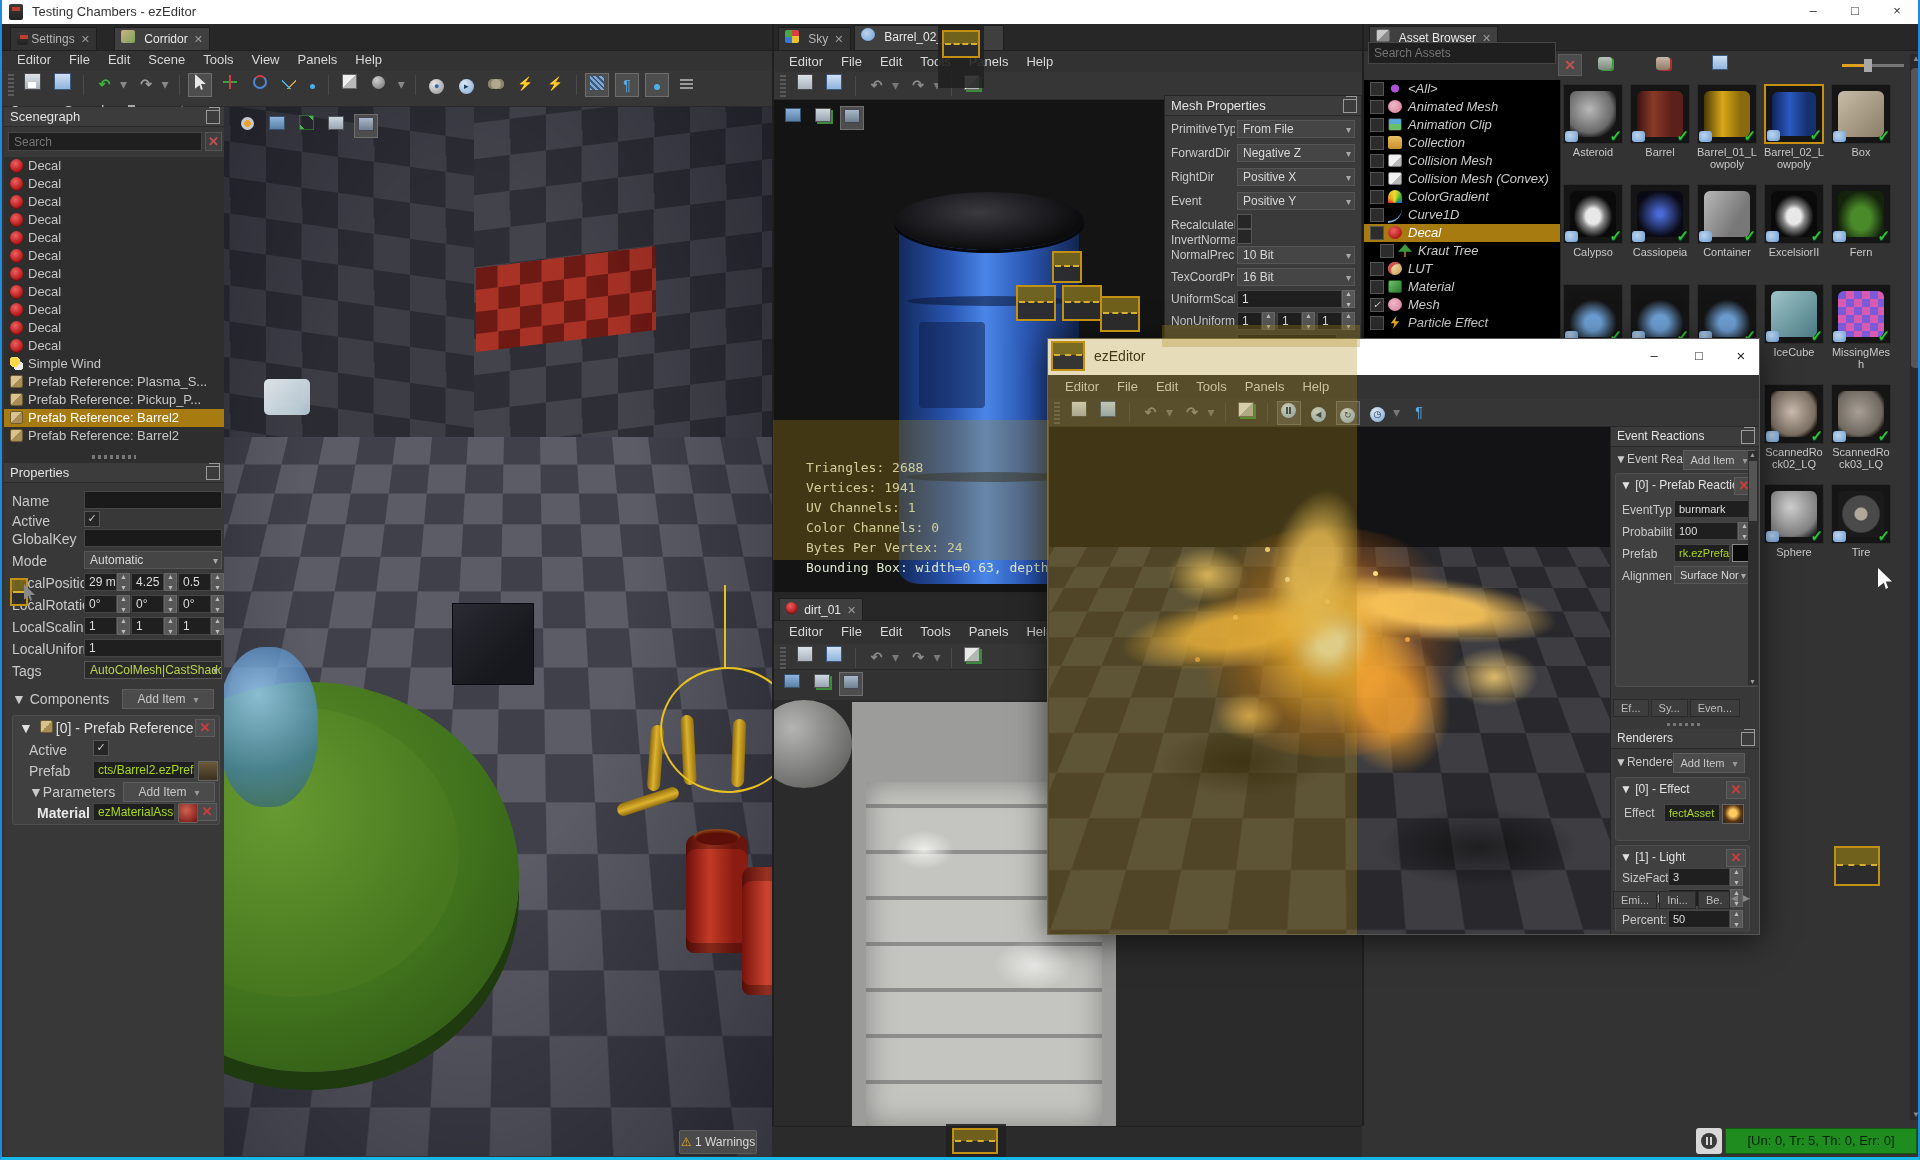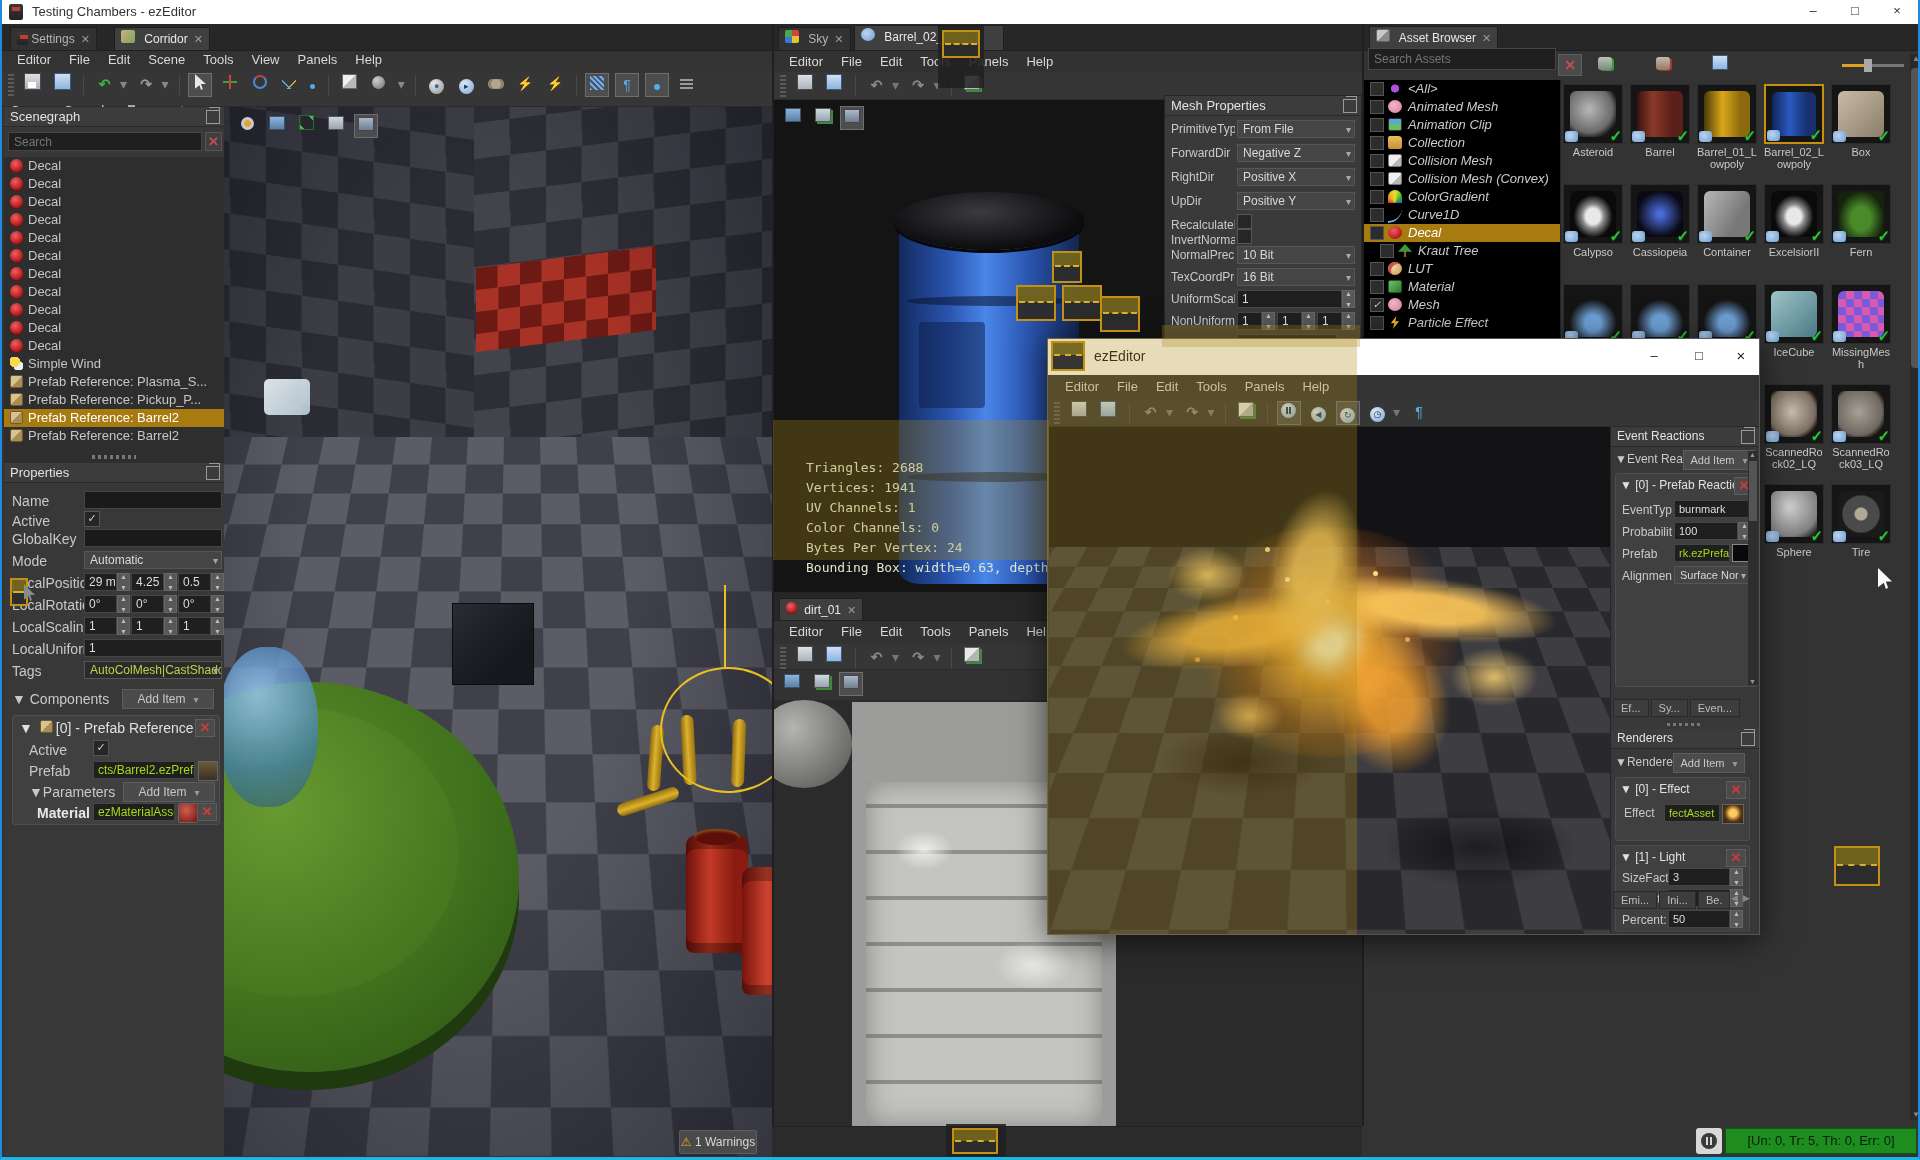--- a/index.html
+++ b/index.html
@@ -303,21 +303,21 @@
 
     <div class="abs" style="left:390px;top:71px;width:198px;height:254px;background:#3a3a3a;border:1px solid #262626;box-sizing:border-box;">
       <div class="panelhdr"><span>Mesh Properties</span><span class="float-ic"></span></div>
       <div class="abs" id="mp-rows" style="left:0;top:22px;width:198px;height:230px;overflow:hidden;">
           <span class="label" style="left: 6px; top: 4px; font-size: 12px; max-width: 64px; overflow: hidden;">PrimitiveType</span>
           <div class="dd" style="left: 72px; top: 2px; width: 118px;">From File</div>
           <span class="label" style="left: 6px; top: 28px; font-size: 12px; max-width: 64px; overflow: hidden;">ForwardDir</span>
           <div class="dd" style="left: 72px; top: 26px; width: 118px;">Negative Z</div>
           <span class="label" style="left: 6px; top: 52px; font-size: 12px; max-width: 64px; overflow: hidden;">RightDir</span>
           <div class="dd" style="left: 72px; top: 50px; width: 118px;">Positive X</div>
-          <span class="label" style="left: 6px; top: 76px; font-size: 12px; max-width: 64px; overflow: hidden;">UpDir</span>
+          <span class="label" style="left: 6px; top: 76px; font-size: 12px; max-width: 64px; overflow: hidden;">Event</span>
           <div class="dd" style="left: 72px; top: 74px; width: 118px;">Positive Y</div>
           <span class="label" style="left: 6px; top: 100px; font-size: 12px; max-width: 64px; overflow: hidden;">RecalculateN</span>
           <span class="chk abs" style="left: 72px; top: 96px; width: 13px; height: 13px;"></span>
           <span class="label" style="left: 6px; top: 115px; font-size: 12px; max-width: 64px; overflow: hidden;">InvertNorma</span>
           <span class="chk abs" style="left: 72px; top: 111px; width: 13px; height: 13px;"></span>
           <span class="label" style="left: 6px; top: 130px; font-size: 12px; max-width: 64px; overflow: hidden;">NormalPrecis</span>
           <div class="dd" style="left: 72px; top: 128px; width: 118px;">10 Bit</div>
           <span class="label" style="left: 6px; top: 152px; font-size: 12px; max-width: 64px; overflow: hidden;">TexCoordPre</span>
           <div class="dd" style="left: 72px; top: 150px; width: 118px;">16 Bit</div>
           <span class="label" style="left: 6px; top: 174px; font-size: 12px; max-width: 64px; overflow: hidden;">UniformScalin</span>
@@ -370,21 +370,21 @@
     </div>
   </div>
 
   <div class="abs" style="left:1360px;top:24px;width:558px;height:1102px;background:#333;border-left:2px solid #1f1f1f;box-sizing:border-box;" id="right">
     <div class="tabstrip abs" style="left:0;top:0;width:556px;height:26px;">
       <div class="tab active" style="left:5px;top:2px;height:24px;">
         <span class="ti" style="background:linear-gradient(135deg,#c8c8c8 0 50%,#8a8a8a 50%);border:1px solid #666;box-sizing:border-box;"></span>
         <span>Asset Browser</span><span class="x">✕</span>
       </div>
     </div>
-    <input class="srch abs" style="left: 4px; top: 24px; width: 188px; height: 22px;" placeholder="Search Assets">
+    <input class="srch abs" style="left: 4px; top: 18px; width: 188px; height: 22px;" placeholder="Search Assets">
     <div class="abs xbtn" style="left:194px;top:30px;width:24px;height:22px;background:#4b4b4b;border:1px solid #5d5d5d;line-height:20px;box-sizing:border-box;font-size:14px;">✕</div>
     <span class="tbtn abs" style="left:228px;top:28px;"><span style="display:inline-block;width:14px;height:13px;background:linear-gradient(#b8c4b8,#7a8a7a);border-radius:3px;box-shadow:2px 1px 0 #3c9a3c;"></span></span>
     <span class="tbtn abs" style="left:256px;top:28px;"><span style="display:inline-block;width:14px;height:13px;background:linear-gradient(#c8b8a8,#907a64);border-radius:3px;box-shadow:2px 1px 0 #b03030;"></span></span>
     <span class="tbtn abs" style="left:284px;top:28px;"><span style="display:inline-block;width:14px;height:13px;background:linear-gradient(#cfe0f4,#8fb4dc);border:1px solid #3c5a80;"></span></span>
     <span class="abs" style="left:478px;top:40px;width:62px;height:3px;background:linear-gradient(90deg,#e0a020 0 40%,#777 40%);">
         <span style="position:absolute;left:22px;top:-5px;width:8px;height:13px;background:#a8a8a8;"></span>
       </span>
     <div class="abs" style="left:0;top:56px;width:196px;height:290px;background:#000000;border-right:1px solid #242424;overflow:hidden;font-style:italic;" id="ab-tree">
         <div class="tree-row"><span class="tchk"></span><span class="ti" style="background: radial-gradient(circle, rgb(176, 80, 216) 0px, rgb(176, 80, 216) 40%, transparent 45%);"></span><span>&lt;All&gt;</span></div>
         <div class="tree-row"><span class="tchk"></span><span class="ti" style="border-radius: 50%; background: radial-gradient(circle at 40% 40%, rgb(240, 184, 200), rgb(216, 122, 154));"></span><span>Animated Mesh</span></div>

